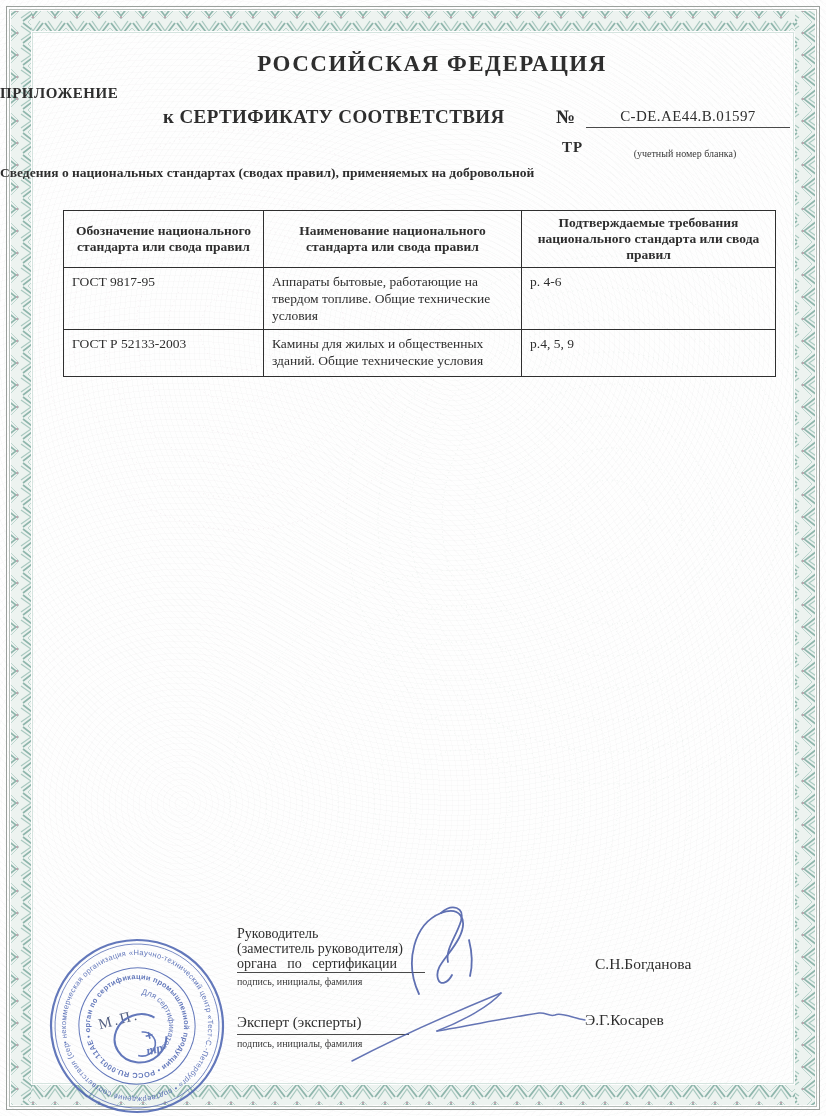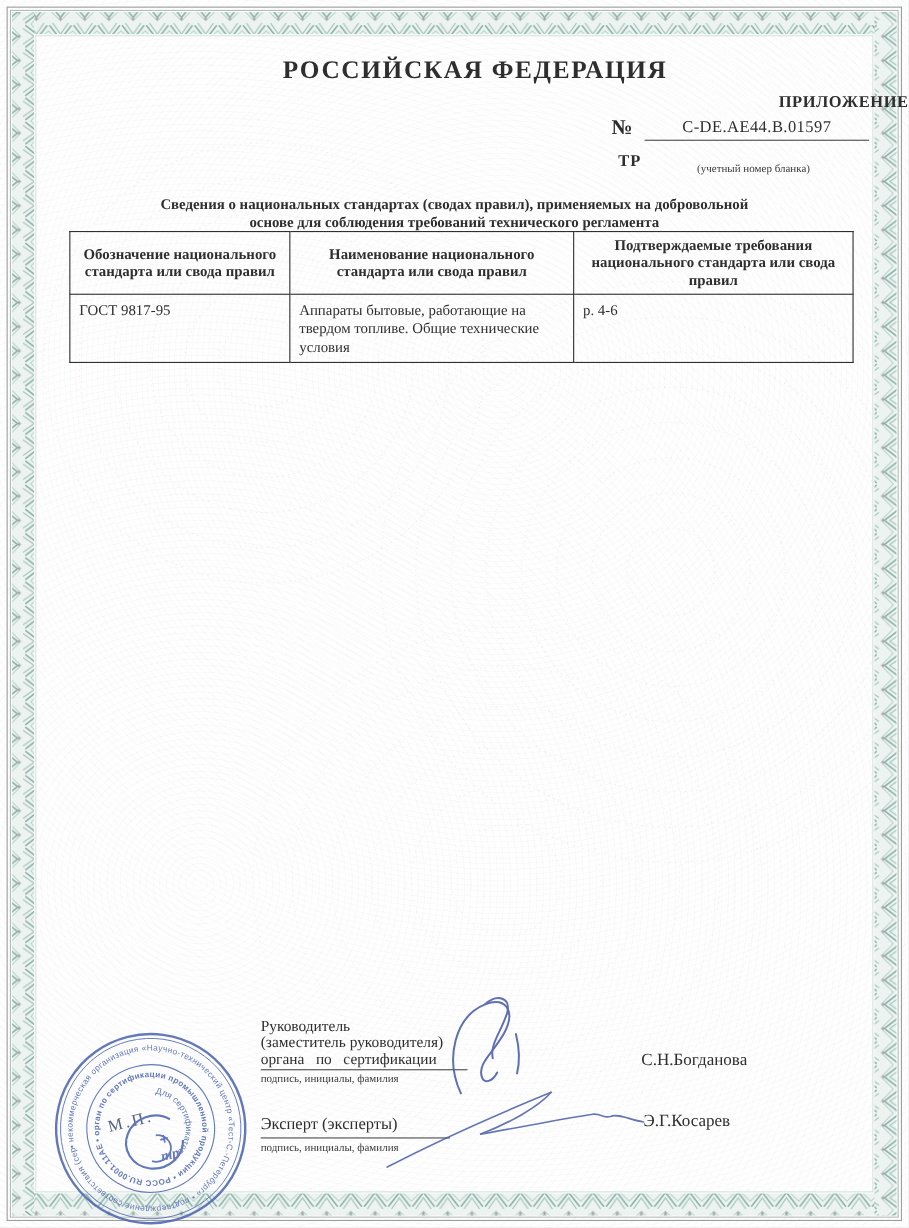--- a/index.html
+++ b/index.html
@@ -14,35 +14,35 @@
       repeating-radial-gradient(circle at 55% 30%, rgba(188,204,197,.07) 0 1px, transparent 1px 5px),
       repeating-radial-gradient(circle at 22% 72%, rgba(206,184,194,.06) 0 1px, transparent 1px 6px),
       #fefefe;
   }
   .abs{position:absolute;}
   svg{display:block;}
 
   
   .country-title{top:51px;left:0;width:100%;text-align:center;
     font-size:23px;font-weight:bold;letter-spacing:1.5px;padding-left:19px;}
-  .doc-type{top:85px;left:0;width:100%;text-align:right;
+  .doc-type{top:85px;left:0;width:100%;text-align:left;
     font-size:15px;font-weight:bold;letter-spacing:.5px;}
   .cert-label{top:106px;left:163px;font-size:19px;font-weight:bold;letter-spacing:.4px;}
   .number-sign{top:106px;left:556px;font-size:19px;font-weight:bold;}
   .cert-number{top:108px;left:586px;width:204px;text-align:center;
     font-size:15px;letter-spacing:.4px;border-bottom:1px solid #4a4a4a;padding-bottom:2px;}
   .cert-kind{top:132px;left:160px;width:388px;text-align:center;
     font-size:11px;font-weight:bold;}
   .tr-label{top:139px;left:562px;font-size:15px;font-weight:bold;letter-spacing:1px;}
   .blank-number{top:136px;left:580px;width:210px;text-align:center;
     font-family:"DejaVu Sans Mono",monospace;font-size:16px;font-weight:bold;
     letter-spacing:6px;color:#c8453c;border-bottom:1px solid #4a4a4a;padding-bottom:3px;}
   .blank-caption{top:148px;left:580px;width:210px;text-align:center;font-size:10px;color:#3a3a3a;}
 
-  .intro{top:178px;left:0;width:100%;text-align:center;
+  .intro{top:165px;left:0;width:100%;text-align:left;
     font-size:13.5px;font-weight:bold;line-height:16px;}
 
   
   table.standards{position:absolute;left:63px;top:210px;width:712px;
     border-collapse:collapse;table-layout:fixed;border-radius:11px;}
   table.standards th,table.standards td{
     border:1.4px solid #2f2f2f;font-family:"Liberation Serif",serif;}
   table.standards th{font-size:13.5px;font-weight:bold;text-align:center;
     vertical-align:middle;padding:4px 8px;line-height:16px;height:48px;}
   table.standards td{font-size:13.5px;text-align:left;vertical-align:top;
@@ -50,21 +50,21 @@
   .c1{width:200px;} .c2{width:258px;} .c3{width:254px;}
   tr.r1 td{height:50px;} tr.r2 td{height:36px;}
 
   
   .head-role{top:927px;left:237px;font-size:14px;line-height:14.8px;}
   .head-role .just{word-spacing:7px;}
   .sign-line{border-top:1.2px solid #4a4a4a;height:0;}
   .head-sign-line{top:972px;left:237px;width:188px;}
   .sign-caption{font-size:10px;color:#3a3a3a;}
   .head-sign-caption{top:976px;left:237px;}
-  .head-name{top:955px;left:583px;font-size:15.5px;}
+  .head-name{top:955px;left:595px;font-size:15.5px;}
   .expert-role{top:1014px;left:237px;font-size:15px;}
   .expert-sign-line{top:1034px;left:237px;width:172px;}
   .expert-sign-caption{top:1038px;left:237px;}
   .expert-name{top:1011px;left:585px;font-size:15.5px;}
 </style>
 </head>
 <body>
 
 <div class="page">
 
@@ -133,49 +133,54 @@
     <rect x="11" y="11" width="804" height="20" fill="url(#chevT)"></rect>
     <rect x="11" y="1085" width="804" height="20" fill="url(#chevB)"></rect>
     <rect x="11" y="11" width="20" height="1094" fill="url(#chevL)"></rect>
     <rect x="795" y="11" width="20" height="1094" fill="url(#chevR)"></rect>
     <rect x="32.5" y="32.5" width="761" height="1051" fill="none" stroke="#d5e4df" stroke-width="1"></rect>
   </svg>
 
   <div class="abs country-title">РОССИЙСКАЯ ФЕДЕРАЦИЯ</div>
   <div class="abs doc-type">ПРИЛОЖЕНИЕ</div>
 
+  <span class="abs cert-label">к СЕРТИФИКАТУ СООТВЕТСТВИЯ</span>
   <span class="abs number-sign">№</span>
   <span class="abs cert-number">C-DE.AE44.B.01597</span>
 
   <span class="abs tr-label">ТР</span>
   <div class="abs blank-caption">(учетный номер бланка)</div>
 
   <div class="abs intro">
     <div>Сведения о национальных стандартах (сводах правил), применяемых на добровольной</div>
-    <div>основе для соблюдения требований технического регламента</div>
   </div>
 
   <table class="standards">
     <colgroup>
         <col class="c1">
         <col class="c2">
         <col class="c3">
       </colgroup>
     <thead>
       <tr>
         <th>Обозначение национального стандарта или свода правил</th>
         <th>Наименование национального стандарта или свода правил</th>
         <th>Подтверждаемые требования национального стандарта или свода правил</th>
       </tr>
     </thead>
     <tbody>
       <tr class="r1">
         <td>ГОСТ 9817-95</td>
         <td>Аппараты бытовые, работающие на твердом топливе. Общие технические условия</td>
         <td>р. 4-6</td>
+      </tr>
+      <tr class="r2">
+        <td>ГОСТ Р 52133-2003</td>
+        <td>Камины для жилых и общественных зданий. Общие технические условия</td>
+        <td>р.4, 5, 9</td>
       </tr>
     </tbody>
   </table>
 
   <div class="abs head-role">
     <div>Руководитель</div>
     <div>(заместитель руководителя)</div>
     <div class="just">органа по сертификации</div>
   </div>
   <div class="abs sign-line head-sign-line"></div>

